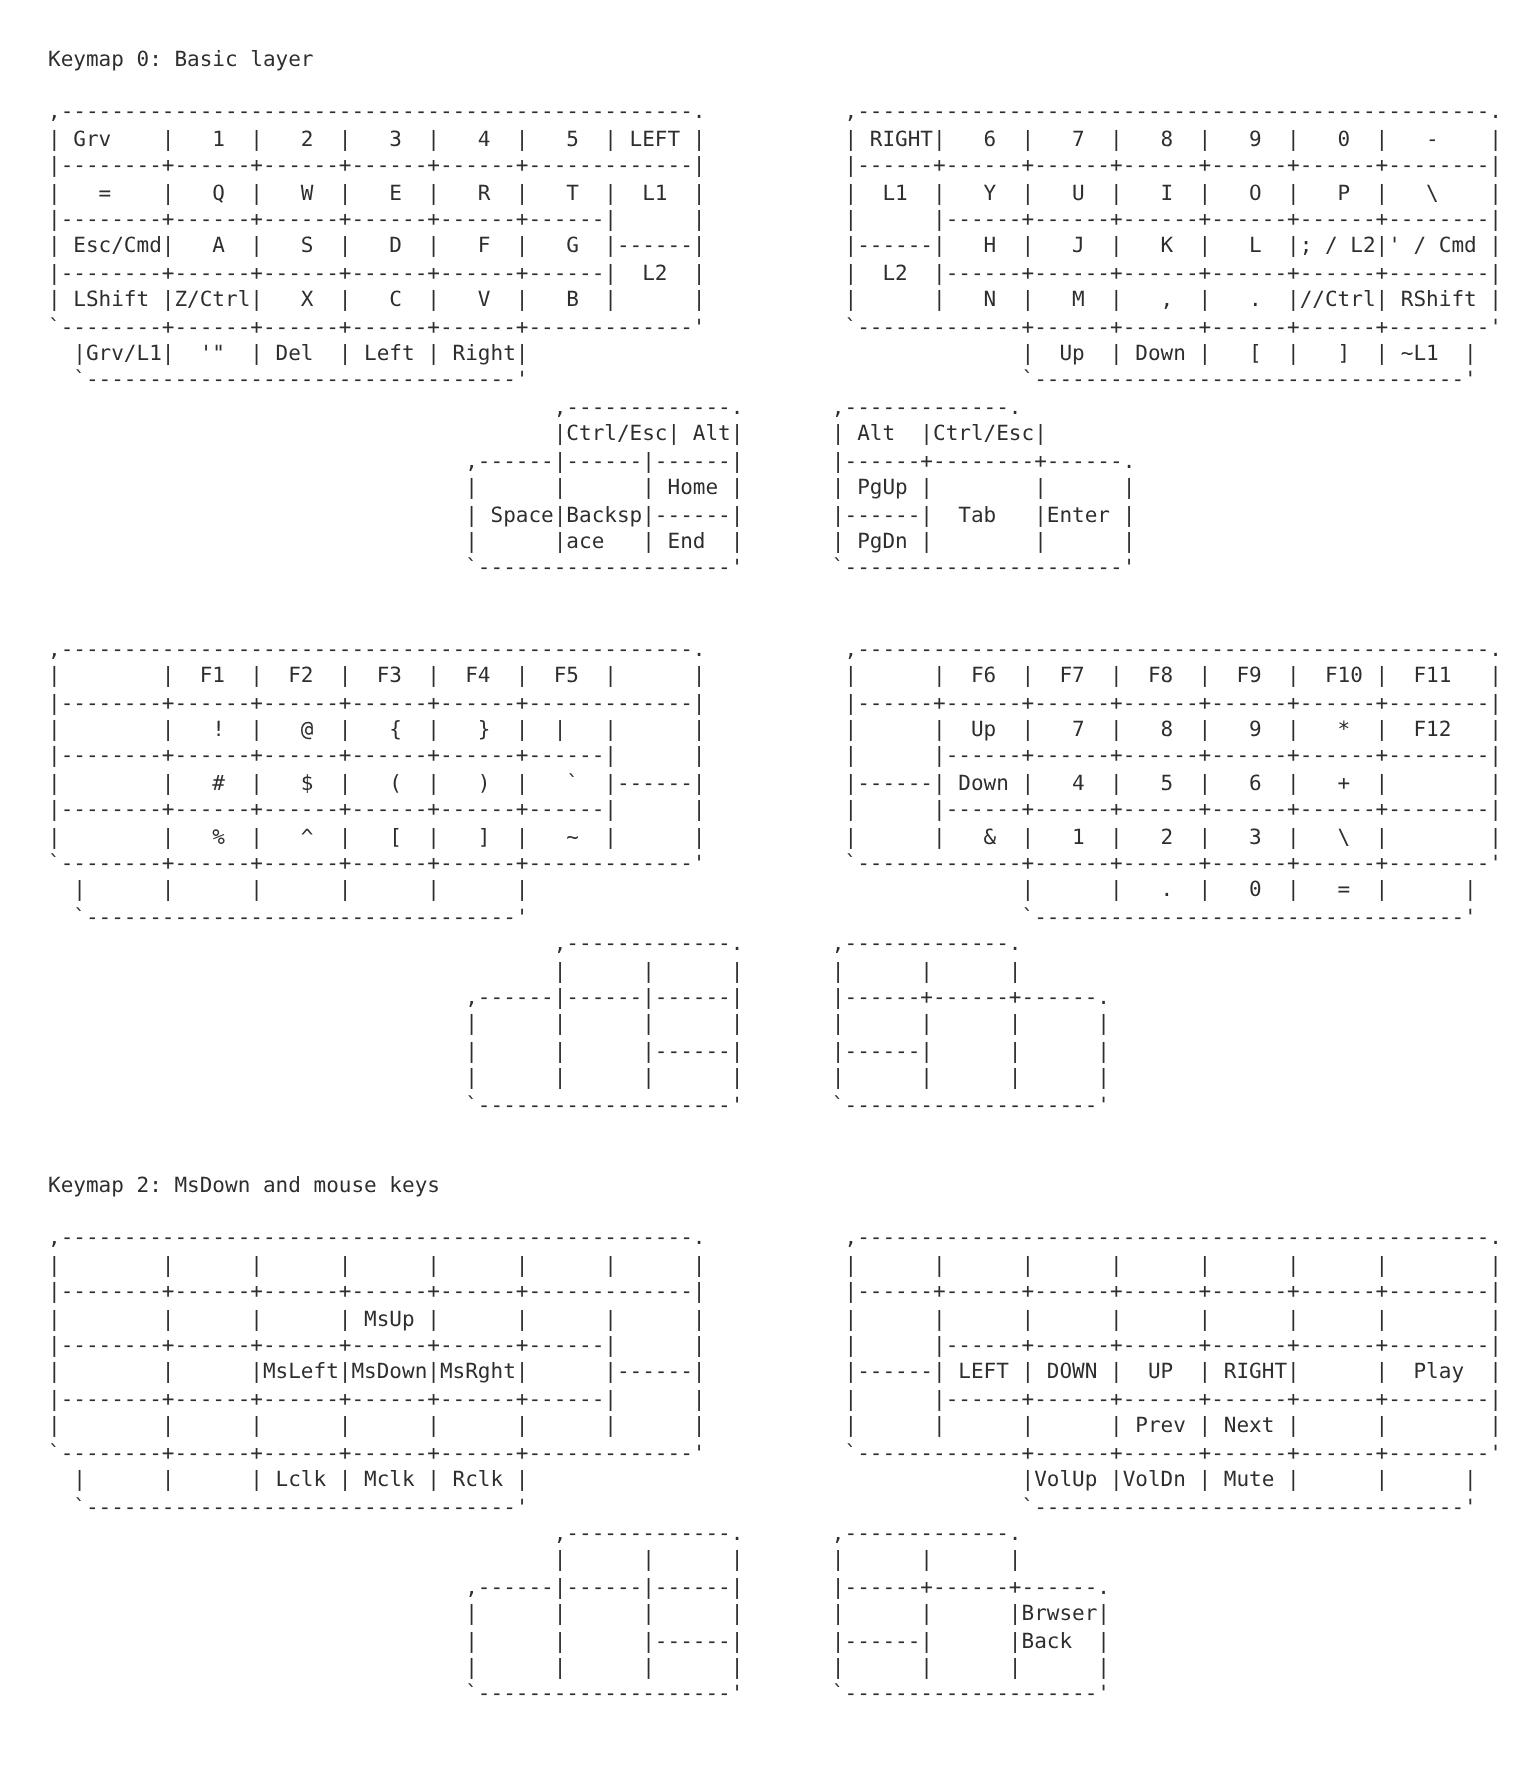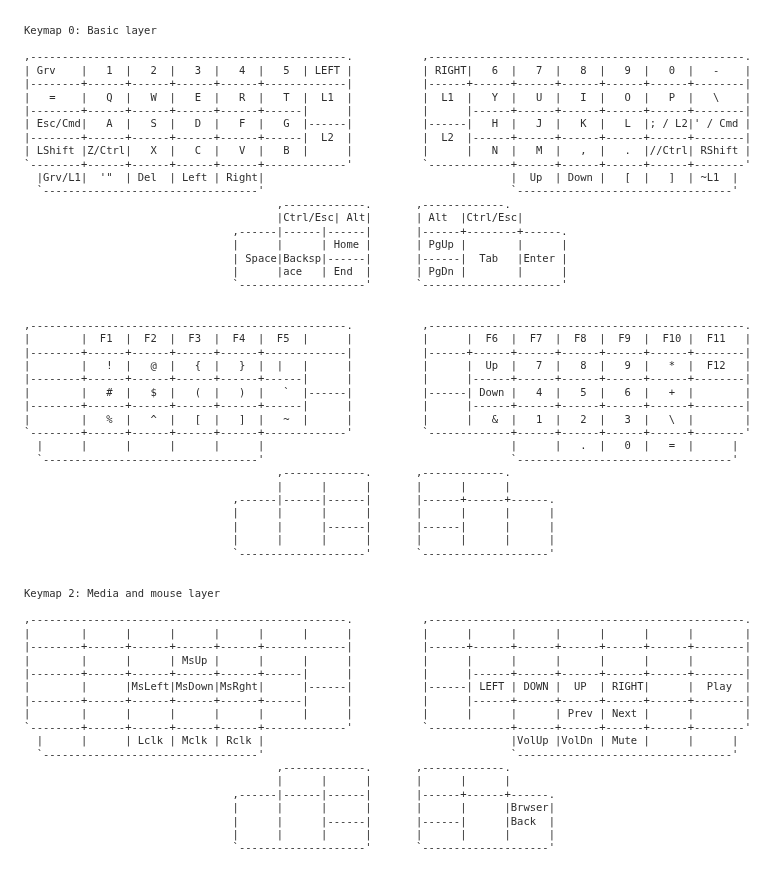--- a/index.html
+++ b/index.html
@@ -75,21 +75,21 @@
                                         ,-------------.       ,-------------.
                                         |      |      |       |      |      |
                                  ,------|------|------|       |------+------+------.
                                  |      |      |      |       |      |      |      |
                                  |      |      |------|       |------|      |      |
                                  |      |      |      |       |      |      |      |
                                  `--------------------'       `--------------------'</pre>
   </section>
 
   <section class="km-section">
-    <div class="km-title">Keymap 2: Media and mouse layer</div>
+    <div class="km-title">Keymap 2: MsDown and mouse keys</div>
     <pre class="km-art">,--------------------------------------------------.           ,--------------------------------------------------.
 |        |      |      |      |      |      |      |           |      |      |      |      |      |      |        |
 |--------+------+------+------+------+-------------|           |------+------+------+------+------+------+--------|
 |        |      |      | MsUp |      |      |      |           |      |      |      |      |      |      |        |
 |--------+------+------+------+------+------|      |           |      |------+------+------+------+------+--------|
 |        |      |MsLeft|MsDown|MsRght|      |------|           |------| LEFT | DOWN |  UP  | RIGHT|      |  Play  |
 |--------+------+------+------+------+------|      |           |      |------+------+------+------+------+--------|
 |        |      |      |      |      |      |      |           |      |      |      | Prev | Next |      |        |
 `--------+------+------+------+------+-------------'           `-------------+------+------+------+------+--------'
   |      |      | Lclk | Mclk | Rclk |                                       |VolUp |VolDn | Mute |      |      |

